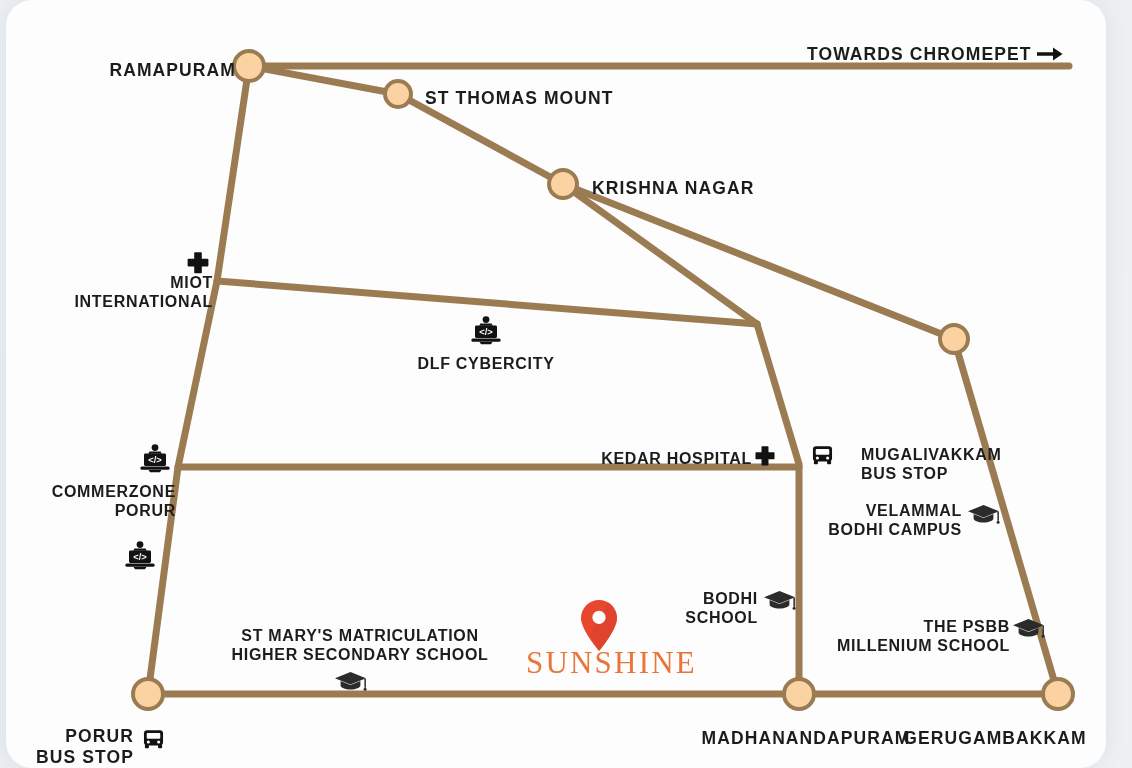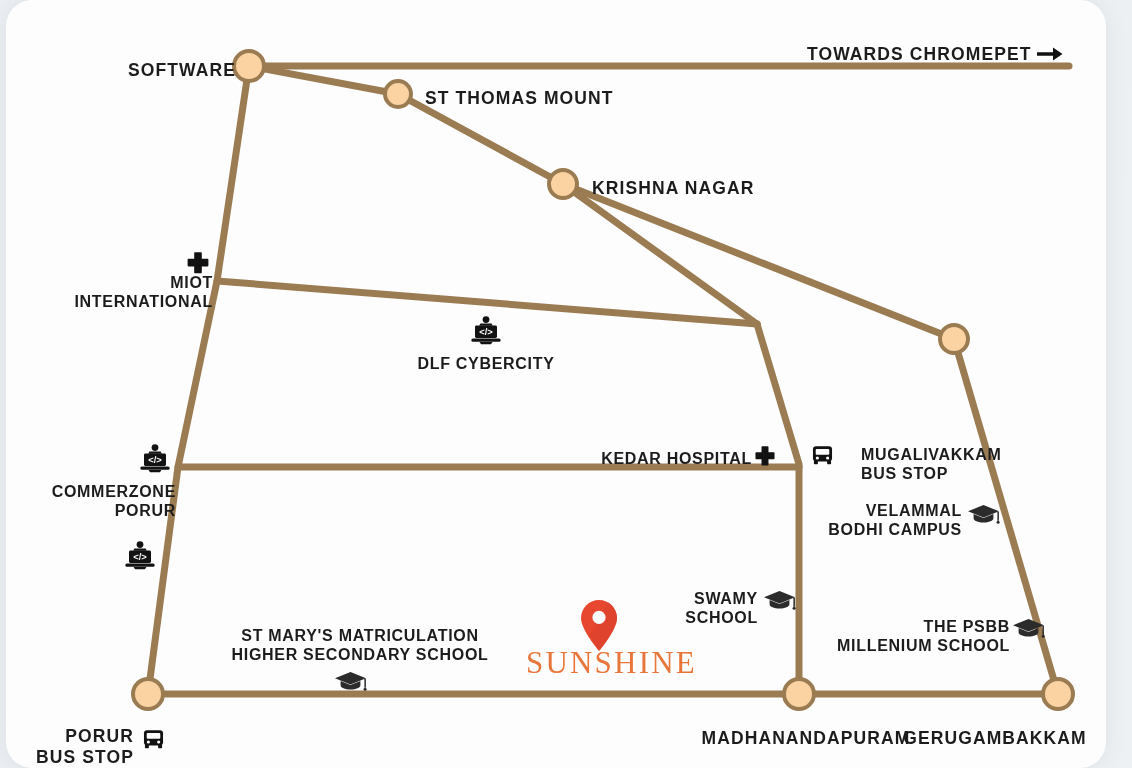--- a/index.html
+++ b/index.html
@@ -83,21 +83,21 @@
         <circle cx="243" cy="66" r="15" fill="#fbd2a2" stroke="#9b7c52" stroke-width="4"></circle>
         <circle cx="392" cy="94" r="13" fill="#fbd2a2" stroke="#9b7c52" stroke-width="4"></circle>
         <circle cx="557" cy="184" r="14" fill="#fbd2a2" stroke="#9b7c52" stroke-width="4"></circle>
         <circle cx="948" cy="339" r="14" fill="#fbd2a2" stroke="#9b7c52" stroke-width="4"></circle>
         <circle cx="142" cy="694" r="15" fill="#fbd2a2" stroke="#9b7c52" stroke-width="4"></circle>
         <circle cx="793" cy="694" r="15" fill="#fbd2a2" stroke="#9b7c52" stroke-width="4"></circle>
         <circle cx="1052" cy="694" r="15" fill="#fbd2a2" stroke="#9b7c52" stroke-width="4"></circle>
       </g>
     </svg>
 
-    <div class="lbl town ta-r" style="left:40px;  top:60px;  width:190px;">SOFTWARE</div>
+    <div class="lbl town ta-r" style="left:40px;  top:60px;  width:190px;">RAMAPURAM</div>
 
     <div class="lbl town ta-l" style="left:419px; top:88px;  width:260px;">ST THOMAS MOUNT</div>
 
     <div class="lbl town ta-l" style="left:586px; top:178px; width:250px;">KRISHNA NAGAR</div>
 
 
     <div class="lbl town ta-r" style="left:0px;   top:726px; width:128px;">PORUR
 BUS STOP</div>
 
     <div class="lbl town ta-c" style="left:630px; top:728px; width:340px;">MADHANANDAPURAM</div>
@@ -183,21 +183,21 @@
 BODHI CAMPUS</div>
     <svg class="icon" style="left:961px; top:503px;" width="33" height="24" viewBox="0 0 33 24">
       <g fill="#2b2b2b">
         <path d="M16.5,2 L32,8.3 L16.5,14.6 L1,8.3 Z"></path>
         <path d="M6.6,11.1 L16.5,15.1 L26.4,11.1 L26.4,15.4 C26.4,17.6 21.9,19.4 16.5,19.4 C11.1,19.4 6.6,17.6 6.6,15.4 Z"></path>
         <rect x="30.4" y="8.6" width="1.5" height="9.4" rx="0.7"></rect>
         <circle cx="31.1" cy="19.2" r="1.5"></circle>
       </g>
     </svg>
 
-    <div class="lbl poi ta-r" style="left:610px; top:590px; width:142px;">SWAMY
+    <div class="lbl poi ta-r" style="left:610px; top:590px; width:142px;">BODHI
 SCHOOL</div>
     <svg class="icon" style="left:757px; top:589px;" width="33" height="24" viewBox="0 0 33 24">
       <g fill="#2b2b2b">
         <path d="M16.5,2 L32,8.3 L16.5,14.6 L1,8.3 Z"></path>
         <path d="M6.6,11.1 L16.5,15.1 L26.4,11.1 L26.4,15.4 C26.4,17.6 21.9,19.4 16.5,19.4 C11.1,19.4 6.6,17.6 6.6,15.4 Z"></path>
         <rect x="30.4" y="8.6" width="1.5" height="9.4" rx="0.7"></rect>
         <circle cx="31.1" cy="19.2" r="1.5"></circle>
       </g>
     </svg>
 

